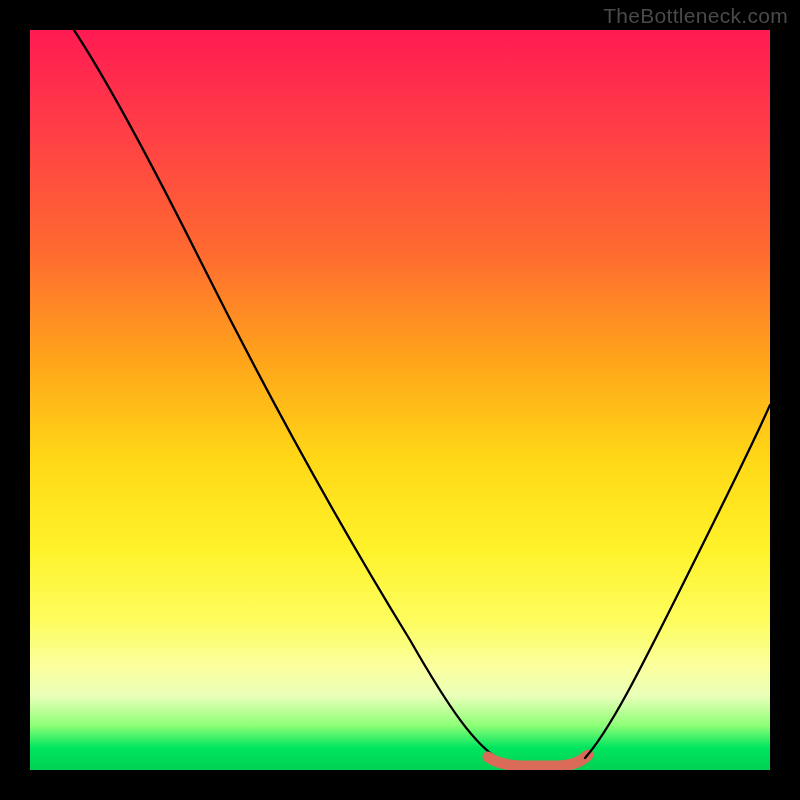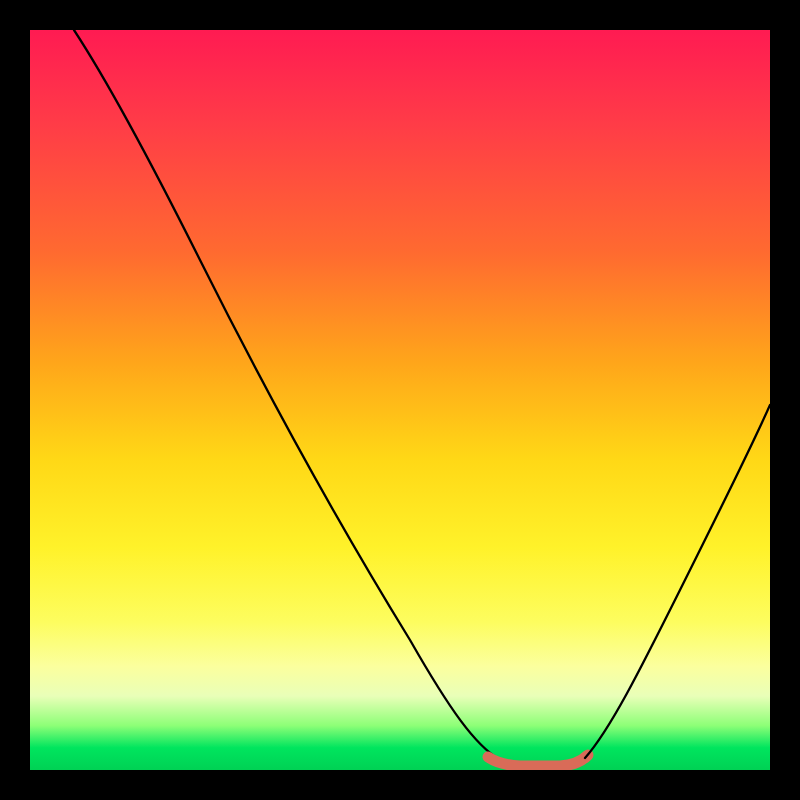--- a/index.html
+++ b/index.html
@@ -76,20 +76,21 @@
     stroke: #d96b58;
     stroke-width: 11;
     stroke-linecap: round;
   }
 </style>
 </head>
 <body>
 
 <div class="frame">
 
+  <div class="watermark">TheBottleneck.com</div>
 
   <div class="plot-area">
     <div class="gradient-bg"></div>
 
     <svg class="curves" viewBox="0 0 740 740" preserveAspectRatio="none">
 
       <path class="curve" d="M 44 0
                C 80 55, 120 130, 170 230
                C 230 350, 300 480, 380 610
                C 420 680, 445 715, 470 730"></path>

